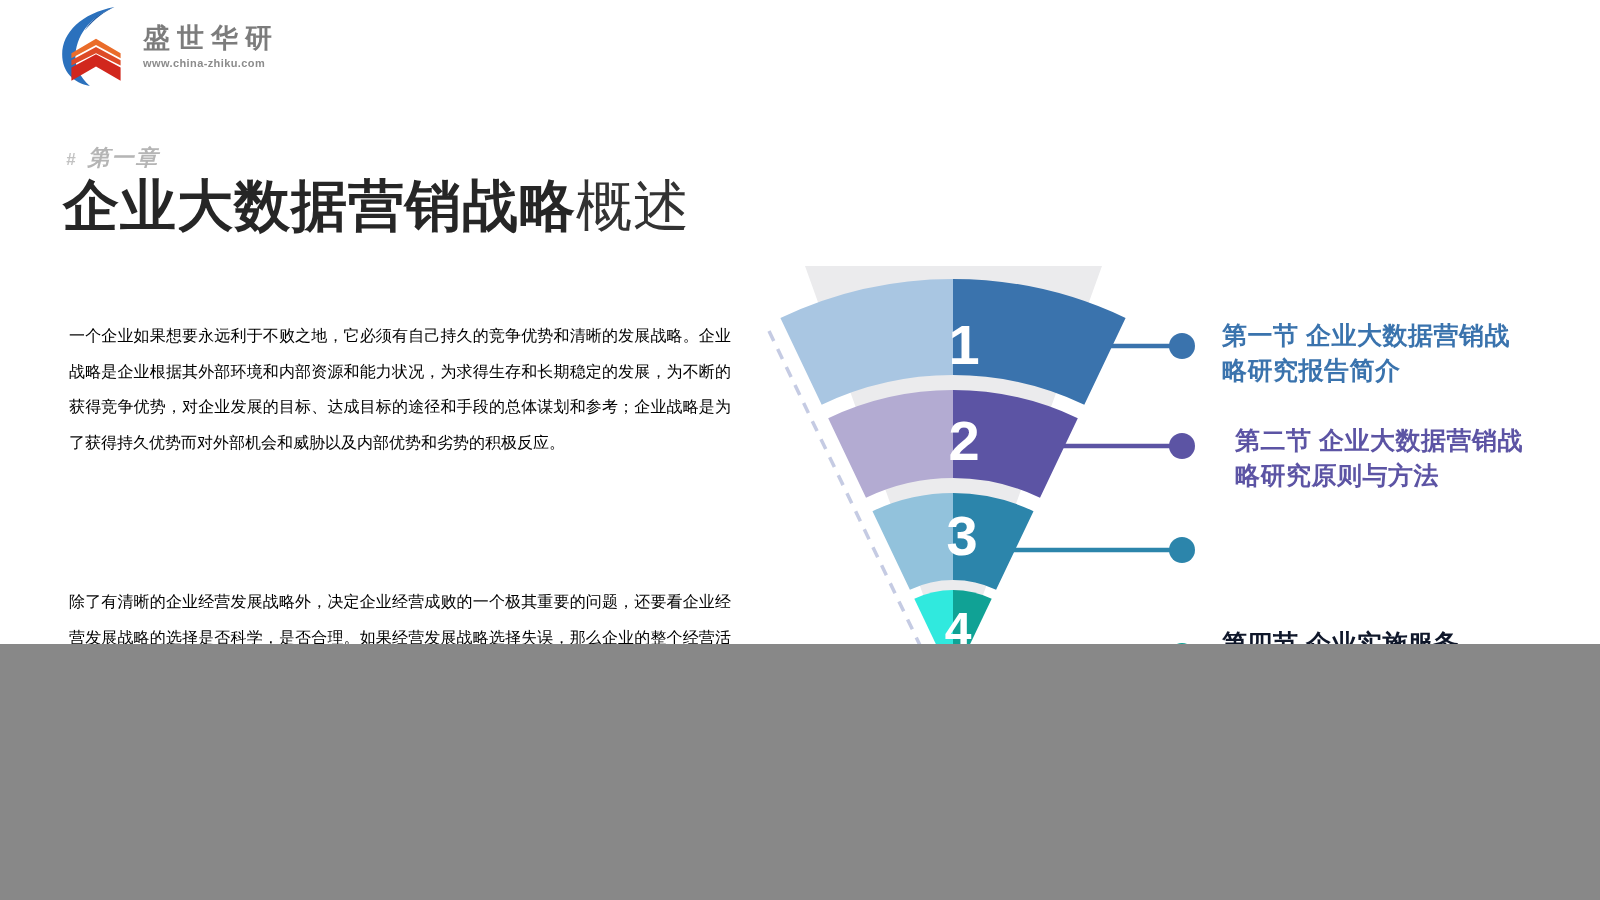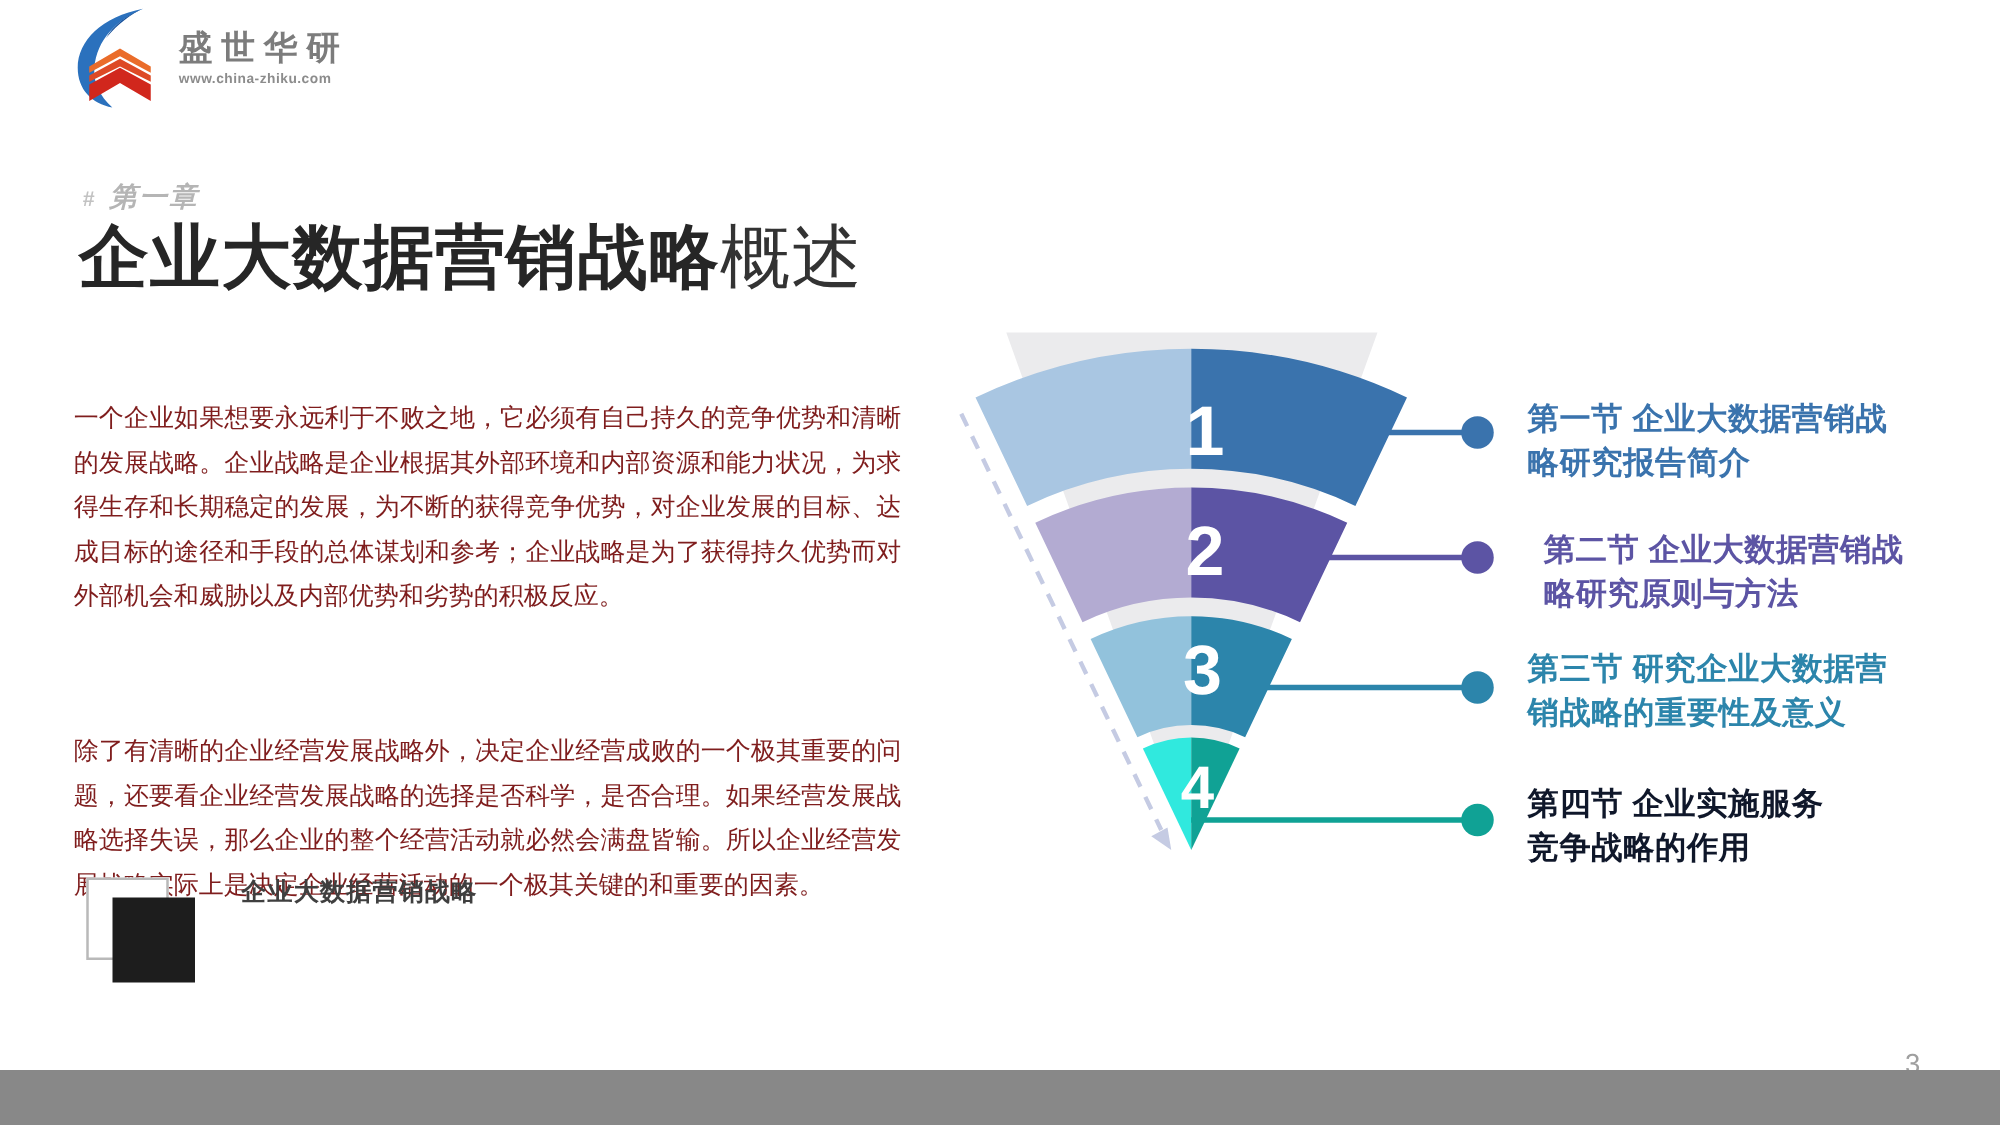--- a/index.html
+++ b/index.html
@@ -1,37 +1,37 @@
 <!DOCTYPE html>
 <html><head>
 <meta charset="utf-8">
 <style>
   html,body{margin:0;padding:0;background:#888;}
   .slide{
     position:relative;
-    width:1600px;height:856px;
+    width:1600px;height:644px;
     background:#ffffff;
     overflow:hidden;
     font-family:"Liberation Sans","DejaVu Sans",sans-serif;
     margin:0 auto;
   }
   
   .logo{position:absolute;left:55px;top:6px;display:flex;align-items:center;}
   .logo svg{width:82px;height:82px;display:block;}
   .logo-text{margin-left:6px;}
   .logo-name{font-size:27px;font-weight:bold;color:#7c7c7c;letter-spacing:7px;line-height:30px;}
   .logo-url{font-size:11px;font-weight:bold;color:#8c8c8c;letter-spacing:0.4px;line-height:16px;margin-top:2px;}
   
   .chapter{position:absolute;left:66px;top:143px;font-size:22px;font-style:italic;color:#b5b5b5;letter-spacing:2px;font-weight:bold;}
   .chapter .hash{font-size:17px;color:#c2c2c2;margin-right:10px;font-style:italic;}
   .title{position:absolute;left:63px;top:174px;margin:0;font-size:56px;line-height:64px;color:#262626;letter-spacing:1px;white-space:nowrap;}
   .t-bold{font-weight:800;}
   .t-light{font-weight:400;color:#333333;}
   
-  .para{position:absolute;left:59px;width:662px;margin:0;font-size:20px;line-height:35.6px;color:#7f1d1d;text-align:justify;}
+  .para{position:absolute;left:69px;width:662px;margin:0;font-size:16px;line-height:35.6px;color:#000000;text-align:justify;}
   .p1{top:318px;}
   .p2{top:536px;margin-top:48px;}
   
   .sq-outline{position:absolute;left:69px;top:702px;width:62px;height:62px;border:2px solid #b9b9b9;background:#ffffff;}
   .sq-solid{position:absolute;left:90px;top:718px;width:66px;height:68px;background:#1d1d1d;}
   .q-text{position:absolute;left:193px;top:700px;}
   .q-title{font-size:20px;font-weight:bold;color:#3f3f3f;letter-spacing:1px;}
   .q-sub{font-size:19px;color:#a5a5a5;margin-top:15px;letter-spacing:0.5px;}
   
   .funnel{position:absolute;left:740px;top:240px;width:470px;height:460px;}
@@ -110,20 +110,18 @@
     <text x="964" y="364" font-size="56" text-anchor="middle" class="fnum">1</text>
     <text x="964" y="460" font-size="56" text-anchor="middle" class="fnum">2</text>
     <text x="962" y="555" font-size="56" text-anchor="middle" class="fnum">3</text>
     <text x="958" y="646" font-size="48" text-anchor="middle" class="fnum">4</text>
   </svg>
 
   <div class="flabel fl1" style="color: rgb(58, 115, 173);">第一节 企业大数据营销战
 略研究报告简介</div>
   <div class="flabel fl2" style="color: rgb(92, 84, 164); margin-left: 13px;">第二节 企业大数据营销战
 略研究原则与方法</div>
-  <div class="flabel fl3" style="color: rgb(44, 133, 171);">第三节 研究企业大数据营
-销战略的重要性及意义</div>
   <div class="flabel fl4" style="color: #0f172a;">第四节 企业实施服务
 竞争战略的作用</div>
 
   <div class="page-num">3</div>
 
 </div>
 
 </body></html>

